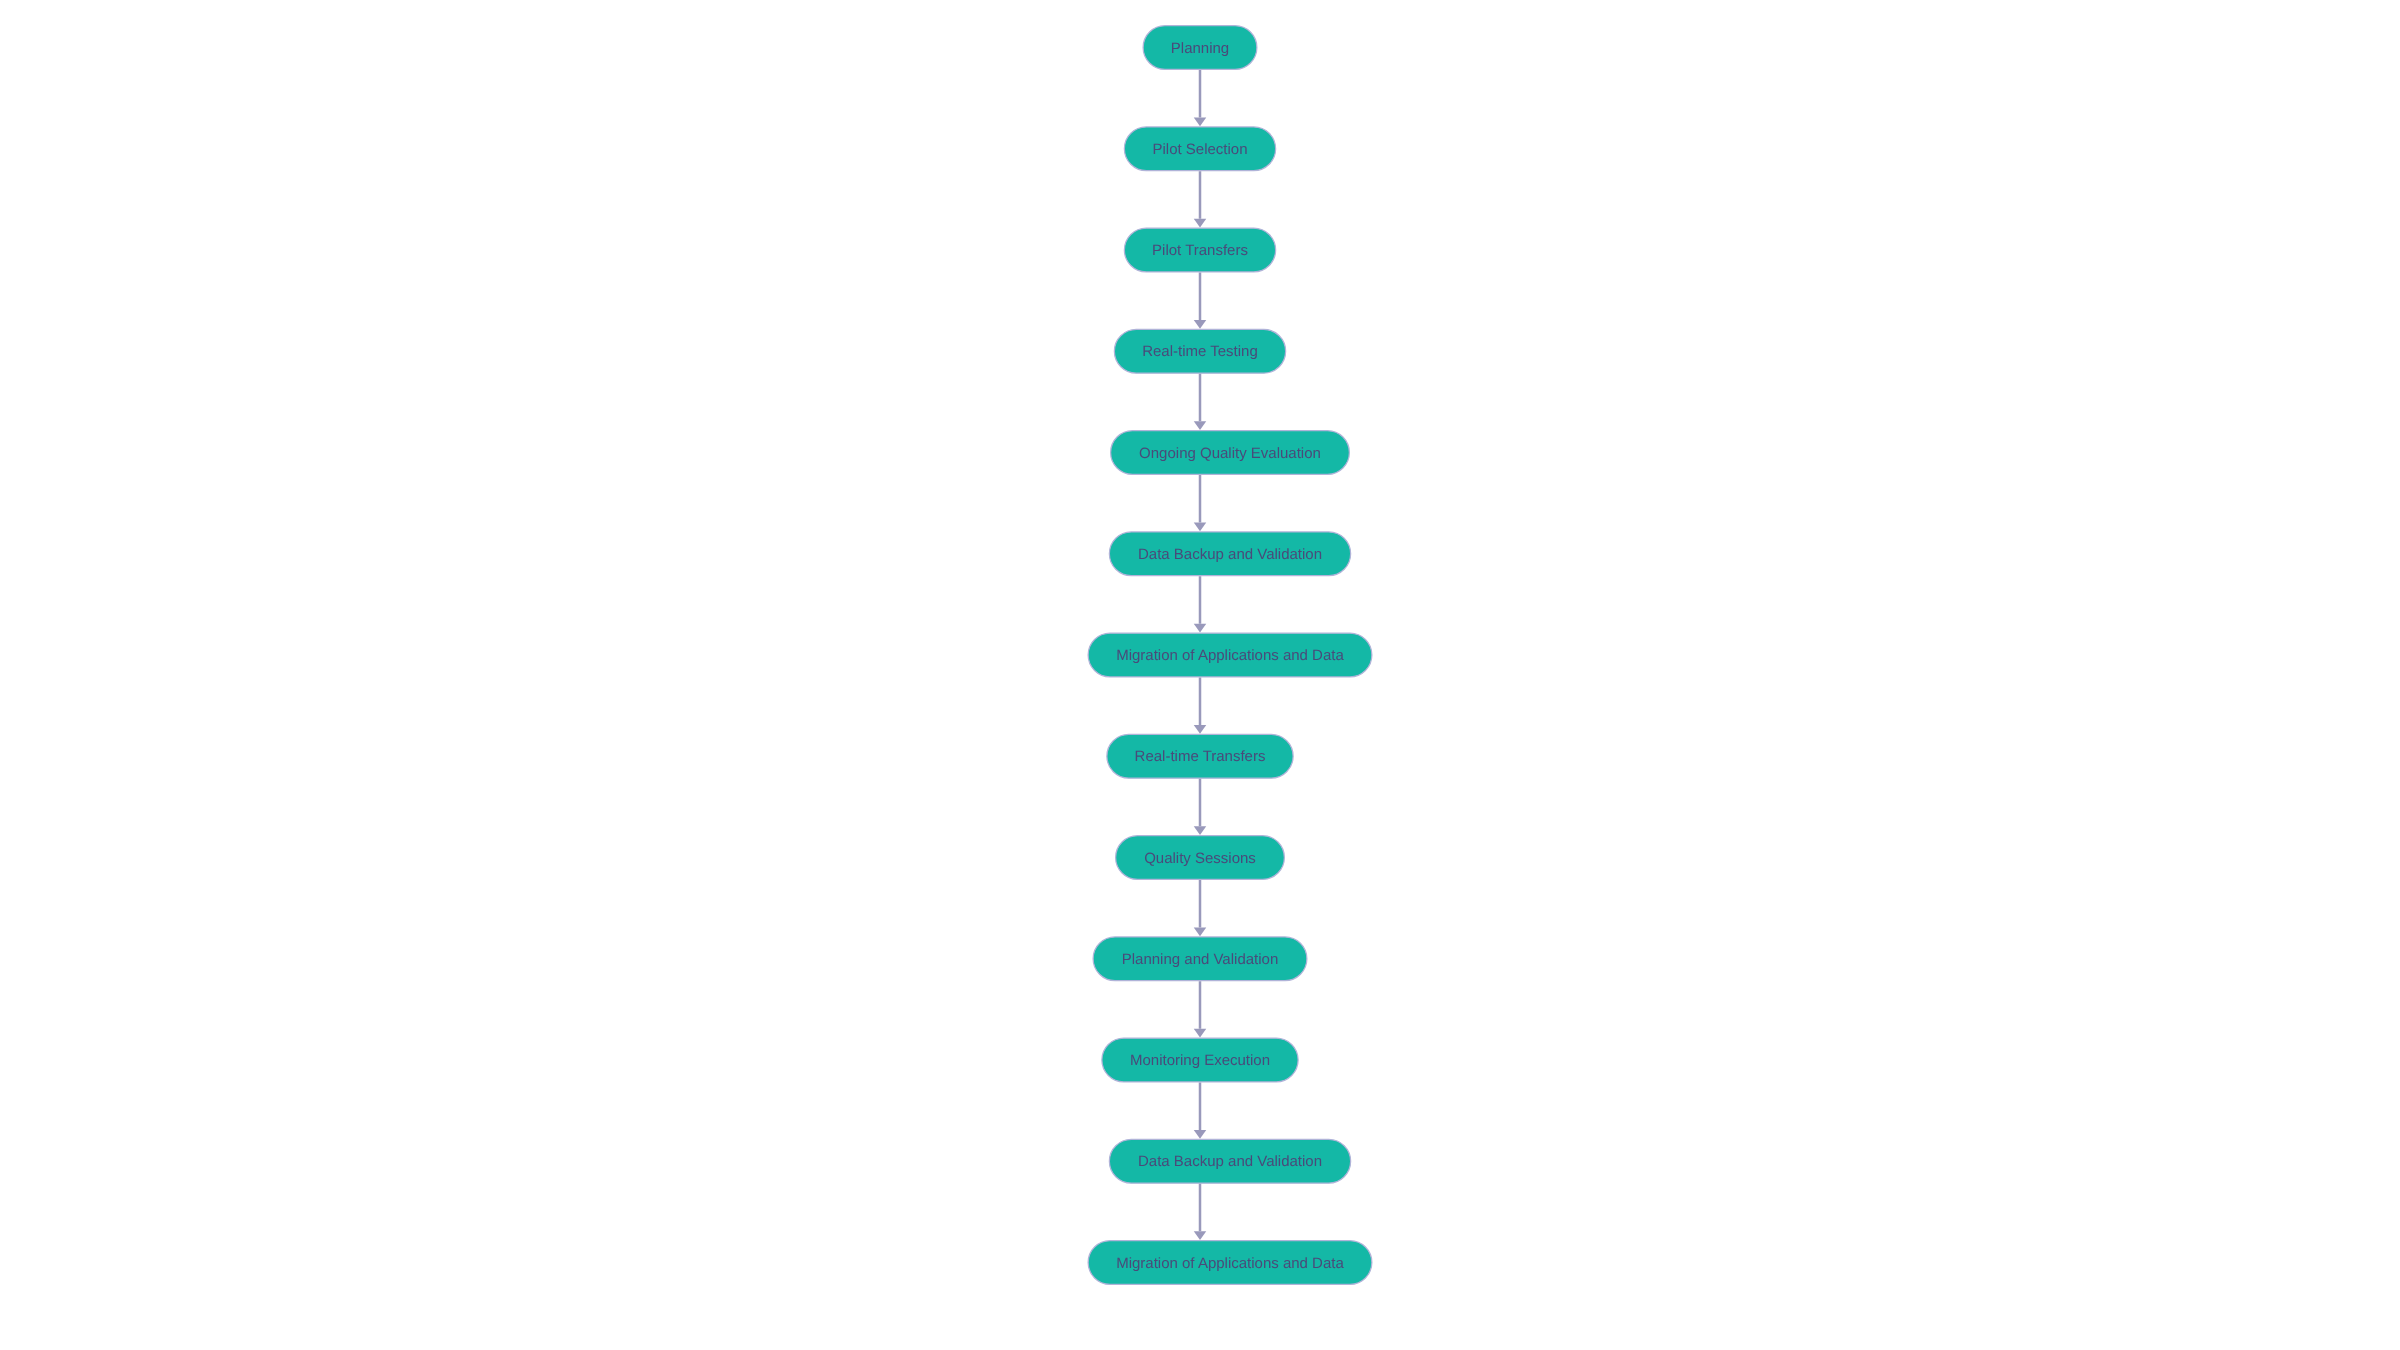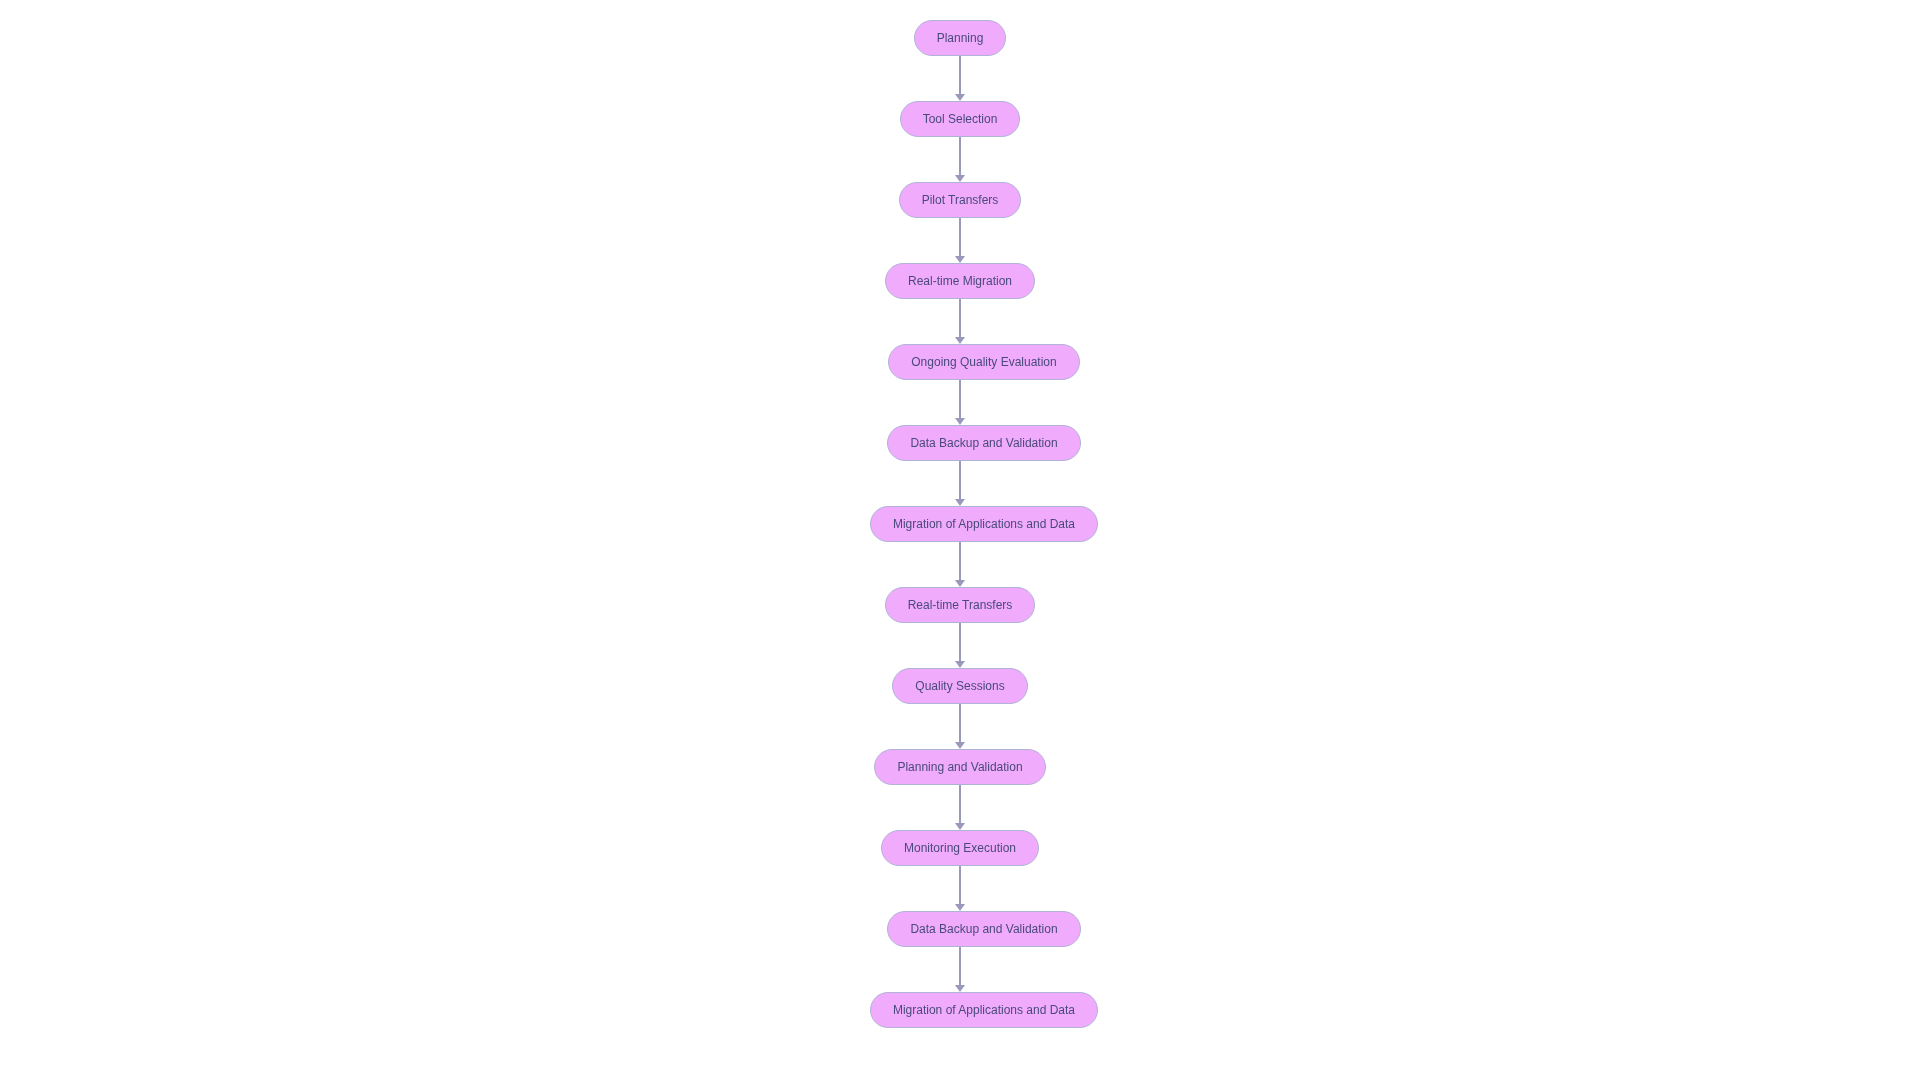--- a/index.html
+++ b/index.html
@@ -18,21 +18,21 @@
 
     .flowchart-container {
       display: flex;
       flex-direction: column;
       align-items: center;
       padding: 20px 0 40px 0;
       width: 100%;
     }
 
     .flow-node {
-      background: #f0abfc;
+      background: #14b8a6;
       border-radius: 20px;
       padding: 10px 22px;
       font-size: 12px;
       color: #4a4a7a;
       text-align: right;
       white-space: nowrap;
       border: 1px solid #b0b3d8;
       min-width: 80px;
       cursor: default;
       user-select: none;
@@ -67,31 +67,31 @@
   </style>
 </head>
 <body>
 
 <div class="flowchart-container">
 <div class="flow-node">Planning</div>
     <div class="flow-connector">
       <div class="line"></div>
       <div class="arrow"></div>
     </div>
-    <div class="flow-node">Tool Selection</div>
+    <div class="flow-node">Pilot Selection</div>
     <div class="flow-connector">
       <div class="line"></div>
       <div class="arrow"></div>
     </div>
     <div class="flow-node">Pilot Transfers</div>
     <div class="flow-connector">
       <div class="line"></div>
       <div class="arrow"></div>
     </div>
-    <div class="flow-node">Real-time Migration</div>
+    <div class="flow-node">Real-time Testing</div>
     <div class="flow-connector">
       <div class="line"></div>
       <div class="arrow"></div>
     </div>
     <div class="flow-node wide">Ongoing Quality Evaluation</div>
     <div class="flow-connector">
       <div class="line"></div>
       <div class="arrow"></div>
     </div>
     <div class="flow-node wide">Data Backup and Validation</div>

